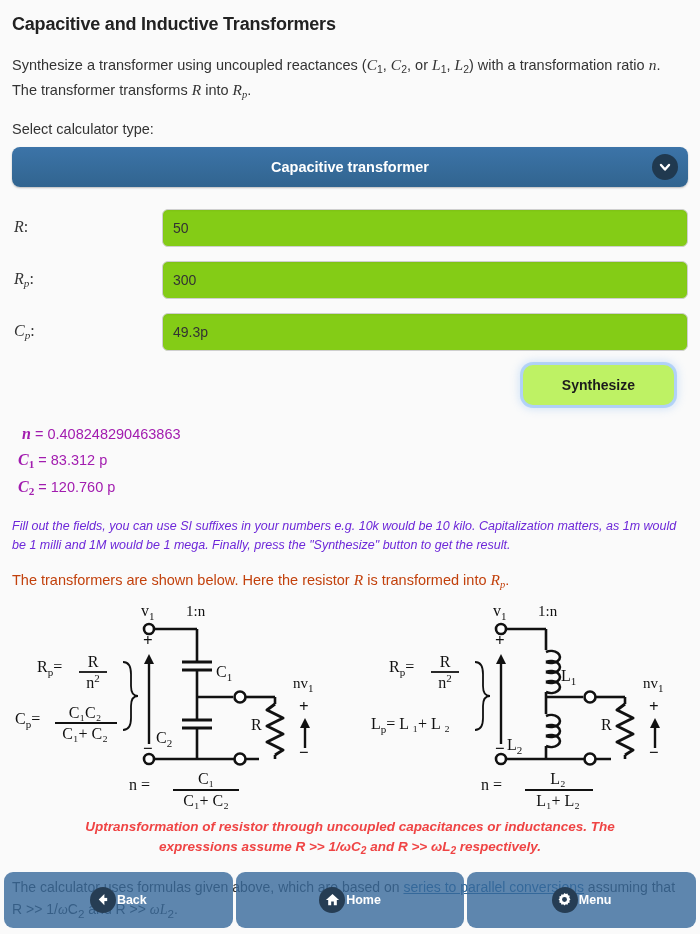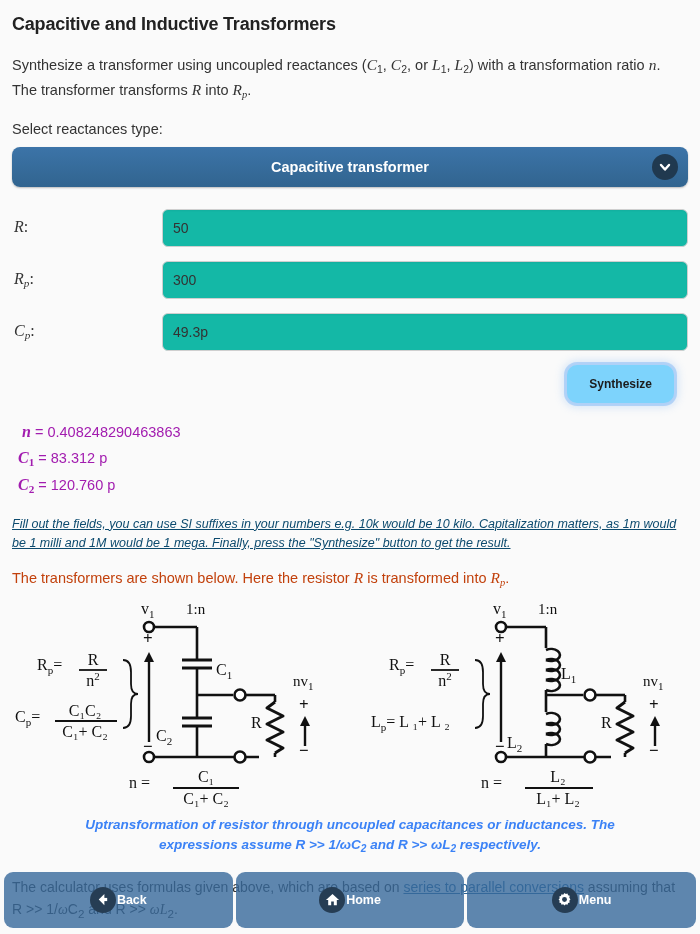--- a/index.html
+++ b/index.html
@@ -62,78 +62,78 @@
     width:150px; flex:0 0 150px;
     font-family:"Liberation Serif", serif;
     font-style:italic; font-size:16px; color:#333;
     padding-left:2px;
   }
   .field-label .sub { font-size:0.7em; vertical-align:-0.25em; font-style:italic;}
   .field-label .colon { font-style:normal; }
   .field-input {
     flex:1;
     height:38px;
-    background:#14b8a6;
+    background:#84cc16;
     border:1px solid #cfcfcf;
     border-radius:6px;
     padding:0 10px;
     font-family:"Liberation Sans", sans-serif;
     font-size:14px;
     color:#333;
     box-shadow:inset 0 1px 2px rgba(0,0,0,.05);
     outline:none;
   }
 
   
   .btn-row { display:flex; justify-content:flex-end; margin:12px 14px 16px 0; }
   .btn-synth {
-    background:#7dd3fc;
+    background:#bef264;
     border:none;
     border-radius:10px;
-    padding:12px 22px;
+    padding:12px 39px;
     font-weight:bold;
-    font-size:12px;
+    font-size:14px;
     color:#1c1c1c;
     cursor:pointer;
     box-shadow:0 0 0 3px rgba(140,190,245,.55), 0 0 8px 4px rgba(160,200,245,.45);
   }
 
   
   .results { margin:0 0 16px 6px; }
   .res-line {
     color:#a21caf;
     font-size:14.5px;
     line-height:1.6;
     font-family:"Liberation Sans", sans-serif;
   }
   .res-sym {
     font-weight:bold; font-style:italic;
     font-family:"Liberation Serif", serif; font-size:16px;
   }
   .res-sym .sub { font-size:0.7em; vertical-align:-0.25em; font-style:normal;}
 
   p.hint {
-    font-size:12.5px; font-style:italic; color:#0c4a6e;
-    line-height:1.55; margin:0 0 16px 0;text-decoration:underline;
+    font-size:12.5px; font-style:italic; color:#6d28d9;
+    line-height:1.55; margin:0 0 16px 0;
   }
 
   p.below-note { font-size:14.5px; color:#c2410c; margin:0 0 6px 0; }
 
   
   .diagrams { display:flex; justify-content:center; gap:10px; margin-top:4px;}
   .diagram { width:344px; height:215px; }
   .diagram svg { display:block; }
 
   p.caption {
     text-align:center;
     font-size:13.5px;
     font-weight:bold;
     font-style:italic;
     line-height:1.5;
-    color:#3b82f6;
+    color:#ef4444;
     margin:6px 18px 0 18px;
   }
   .caption .sub { font-size:0.75em; vertical-align:-0.25em; }
 
   
   .footer-text {
     position:absolute;
     left:12px; right:12px;
     top:876px;
     font-size:14px;
@@ -172,21 +172,21 @@
 <body>
 
 <div class="page">
 
   <h1 class="title">Capacitive and Inductive Transformers</h1>
 
   <p class="intro">
     <span>Synthesize a transformer using uncoupled reactances (</span><span class="mvar">C</span><span class="msub-up">1</span><span>, </span><span class="mvar">C</span><span class="msub-up">2</span><span>, or </span><span class="mvar">L</span><span class="msub-up">1</span><span>, </span><span class="mvar">L</span><span class="msub-up">2</span><span>) with a transformation ratio </span><span class="mvar">n</span><span>. The transformer transforms </span><span class="mvar">R</span><span> into </span><span class="mvar">R</span><span class="msub">p</span><span>.</span>
   </p>
 
-  <p class="select-label">Select reactances type:</p>
+  <p class="select-label">Select calculator type:</p>
 
   <div class="select-box">
     <span>Capacitive transformer</span>
     <span class="chev">
       <svg width="14" height="14" viewBox="0 0 14 14">
           <path d="M3 5 L7 9.5 L11 5" stroke="#fff" stroke-width="2.4" fill="none" stroke-linecap="round" stroke-linejoin="round"></path>
         </svg>
     </span>
   </div>
 

